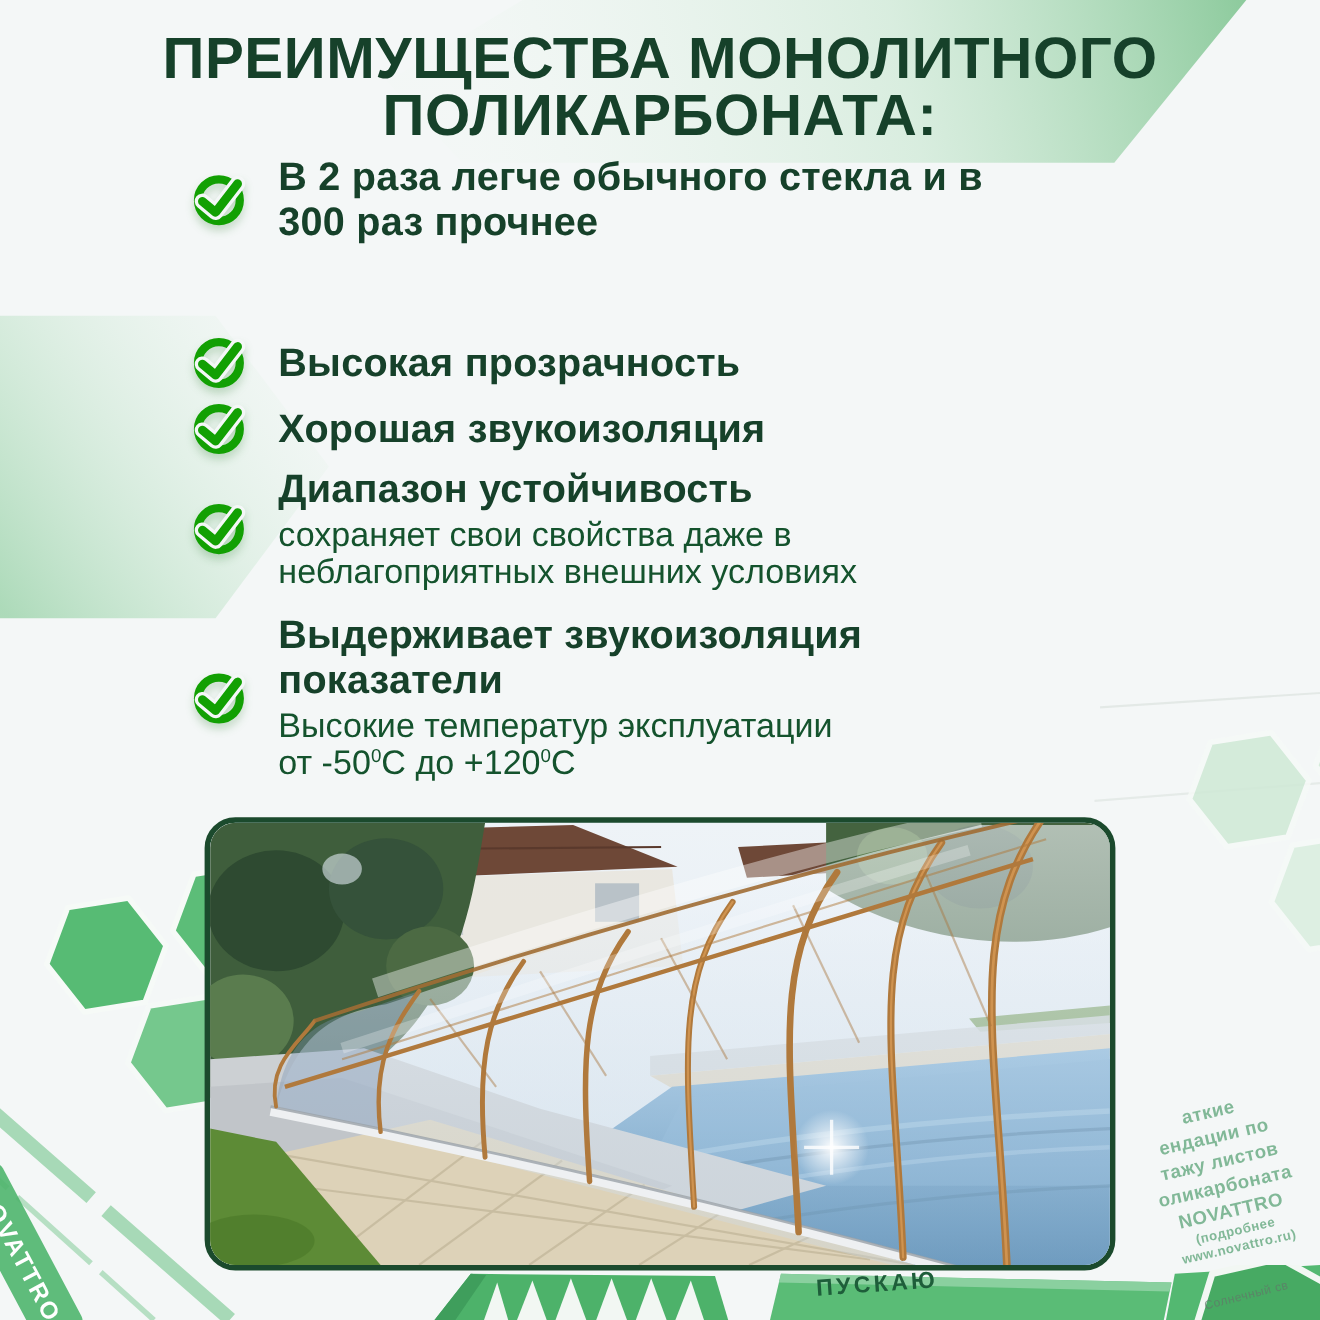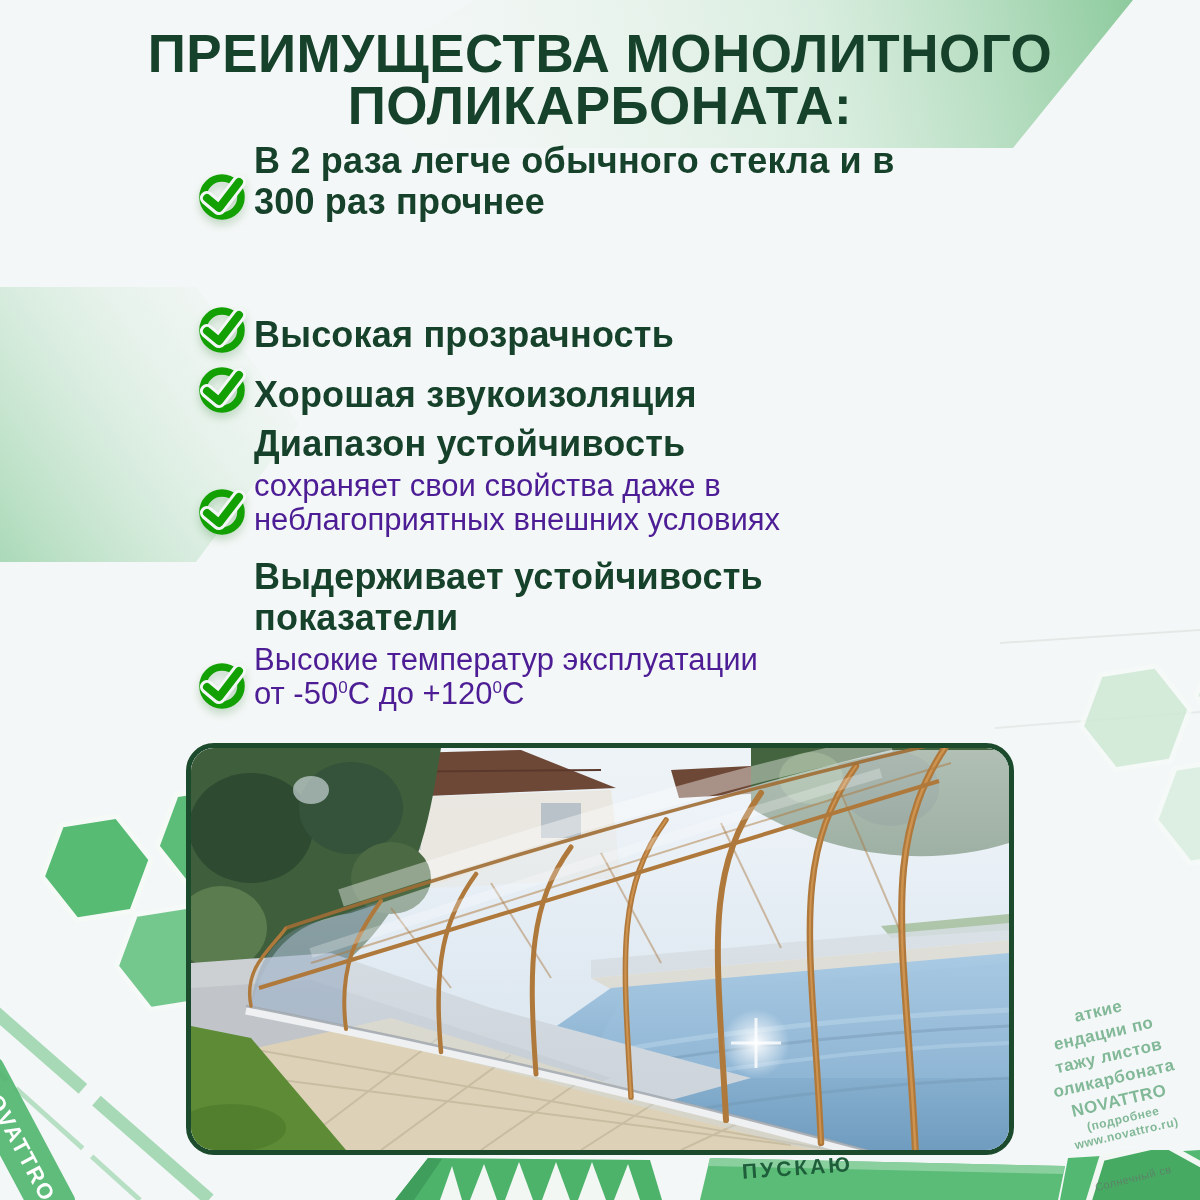--- a/index.html
+++ b/index.html
@@ -27,25 +27,25 @@
     position:absolute;left:1094px;top:1172px;z-index:2;
     transform:rotate(-14deg);
     color:rgba(100,115,105,.7);font-size:11px;letter-spacing:.5px;
   }
 
   .title{
     position:absolute;left:0;top:28px;width:1200px;z-index:4;
     text-align:center;color:#16412a;font-weight:800;
     font-size:53px;line-height:52px;letter-spacing:.5px;
   }
-  .row{position:absolute;left:196px;z-index:4;display:flex;gap:6px;align-items:flex-end;}
+  .row{position:absolute;left:173px;z-index:4;display:flex;gap:28px;align-items:center;}
   .check-wrap{width:52px;height:52px;flex:0 0 52px;filter:drop-shadow(0 5px 4px rgba(20,110,20,.22));}
   .benefit-text{max-width:780px;}
   .benefit-title{font-size:36px;font-weight:800;line-height:41px;color:#16412a;letter-spacing:.2px;}
-  .benefit-sub{font-size:31px;font-weight:500;line-height:34px;color:#4c1d95;margin-top:5px;}
+  .benefit-sub{font-size:31px;font-weight:500;line-height:34px;color:#14532d;margin-top:5px;}
   .benefit-sub sup{font-size:0.55em;vertical-align:super;line-height:0;}
 
   .photo{
     position:absolute;left:186px;top:743px;width:828px;height:412px;z-index:3;
     box-sizing:border-box;border:5px solid #1b4a2d;border-radius:28px;
     overflow:hidden;background:#dfe8f0;
   }
   .photo svg{display:block;width:100%;height:100%;}
 </style>
 </head>
@@ -186,21 +186,21 @@
     </div>
   </div>
 
   <div class="row" style="top:556px;">
     <svg class="check-wrap" viewBox="0 0 52 52">
       <circle cx="26" cy="27" r="19" fill="none" stroke="#12a003" stroke-width="7.5"></circle>
       <path d="M11,28 L23,38 L43,12" fill="none" stroke="#f4f7f7" stroke-width="14" stroke-linecap="round" stroke-linejoin="round"></path>
       <path d="M11,28 L23,38 L43,12" fill="none" stroke="#12a003" stroke-width="8" stroke-linecap="round" stroke-linejoin="round"></path>
     </svg>
     <div class="benefit-text">
-      <div class="benefit-title">Выдерживает устойчивость</div>
+      <div class="benefit-title">Выдерживает звукоизоляция</div>
       <div class="benefit-title">показатели</div>
       <div class="benefit-sub">
         <div>Высокие температур эксплуатации</div>
         <div>
           <span>от -50</span><sup>0</sup><span>С до +120</span><sup>0</sup><span>С</span>
         </div>
       </div>
     </div>
   </div>
 

